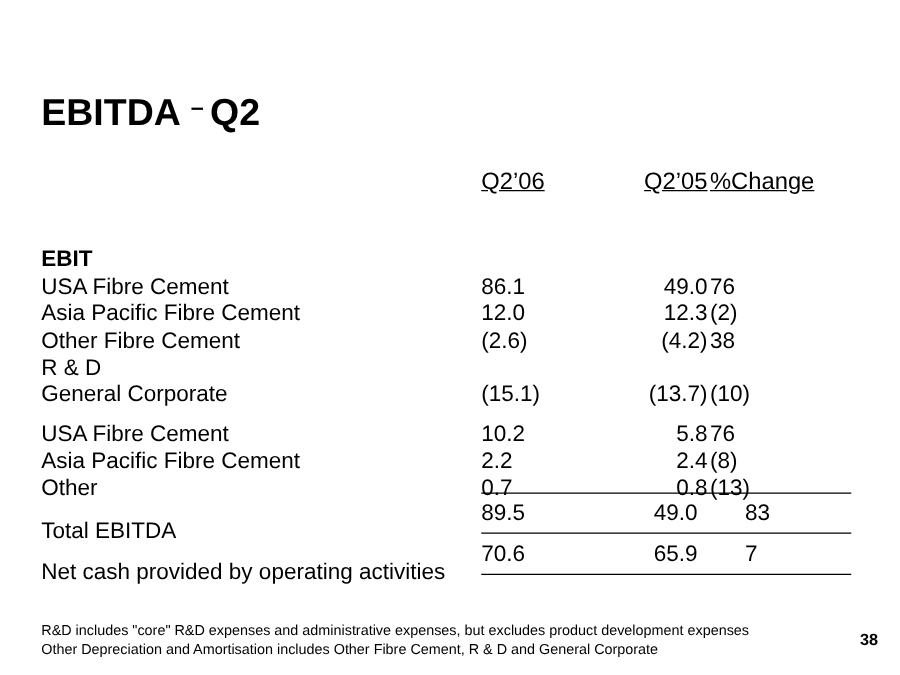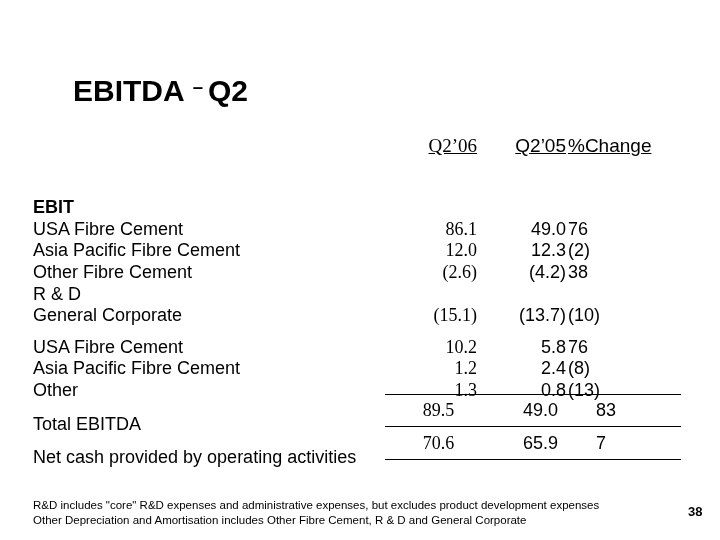--- a/index.html
+++ b/index.html
@@ -3,31 +3,31 @@
 <meta charset="utf-8">
 <style>
   * { margin:0; padding:0; box-sizing:border-box; }
   html,body { background:#fff; }
   .slide {
     position:relative; width:720px; height:540px; background:#ffffff;
     font-family:"Liberation Sans", sans-serif; color:#000; overflow:hidden;
   }
   .title {
     position:absolute; left:33px; top:74px;
-    font-size:30px; font-weight:bold; line-height:34px; white-space:nowrap;margin-left:40px;
+    font-size:30px; font-weight:bold; line-height:34px; white-space:nowrap;
   }
   .title .dash {
     display:inline-block; font-size:0.62em; font-weight:bold;
     position:relative; top:-0.45em; margin:0 5px 0 8px;
   }
   .fin-table { position:absolute; left:33px; top:135px; width:648px; font-size:18px; }
   .row { display:flex; align-items:baseline; }
   .cell-label { width:352px;margin-top:28px; }
   .nums { display:flex; width:296px; }
-  .c1 { width:95px; text-align:right; padding-right:3px;font-family:Liberation Serif, serif; }
+  .c1 { width:95px; padding-right:3px; }
   .c2 { width:88px; text-align:right; padding-right:2px; }
   .c3 { width:113px; text-align:left; }
   .header-row { height:23px; font-size:19px; align-items:flex-start; }
   .colhead { text-decoration:underline; }
   .section-ebit { margin-top:11px; }
   .section-da { margin-top:9.5px; }
   .section .row { height:21.7px; line-height:21.7px; }
   .section-header { font-weight:bold; }
   .totals { margin-top:20.5px; }
   .total-row { height:33px; align-items:stretch; }
@@ -108,29 +108,29 @@
         <div class="cell-label">USA Fibre Cement</div>
         <div class="nums">
           <div class="c1">10.2</div>
           <div class="c2">5.8</div>
           <div class="c3">76</div>
         </div>
       </div>
       <div class="row">
         <div class="cell-label">Asia Pacific Fibre Cement</div>
         <div class="nums">
-          <div class="c1">1.2</div>
+          <div class="c1">2.2</div>
           <div class="c2">2.4</div>
           <div class="c3">(8)</div>
         </div>
       </div>
       <div class="row">
         <div class="cell-label">Other</div>
         <div class="nums">
-          <div class="c1">1.3</div>
+          <div class="c1">0.7</div>
           <div class="c2">0.8</div>
           <div class="c3">(13)</div>
         </div>
       </div>
     </div>
 
     <div class="totals">
       <div class="row total-row">
         <div class="cell-label">Total EBITDA</div>
         <div class="nums nums-topline nums-bottomline">

